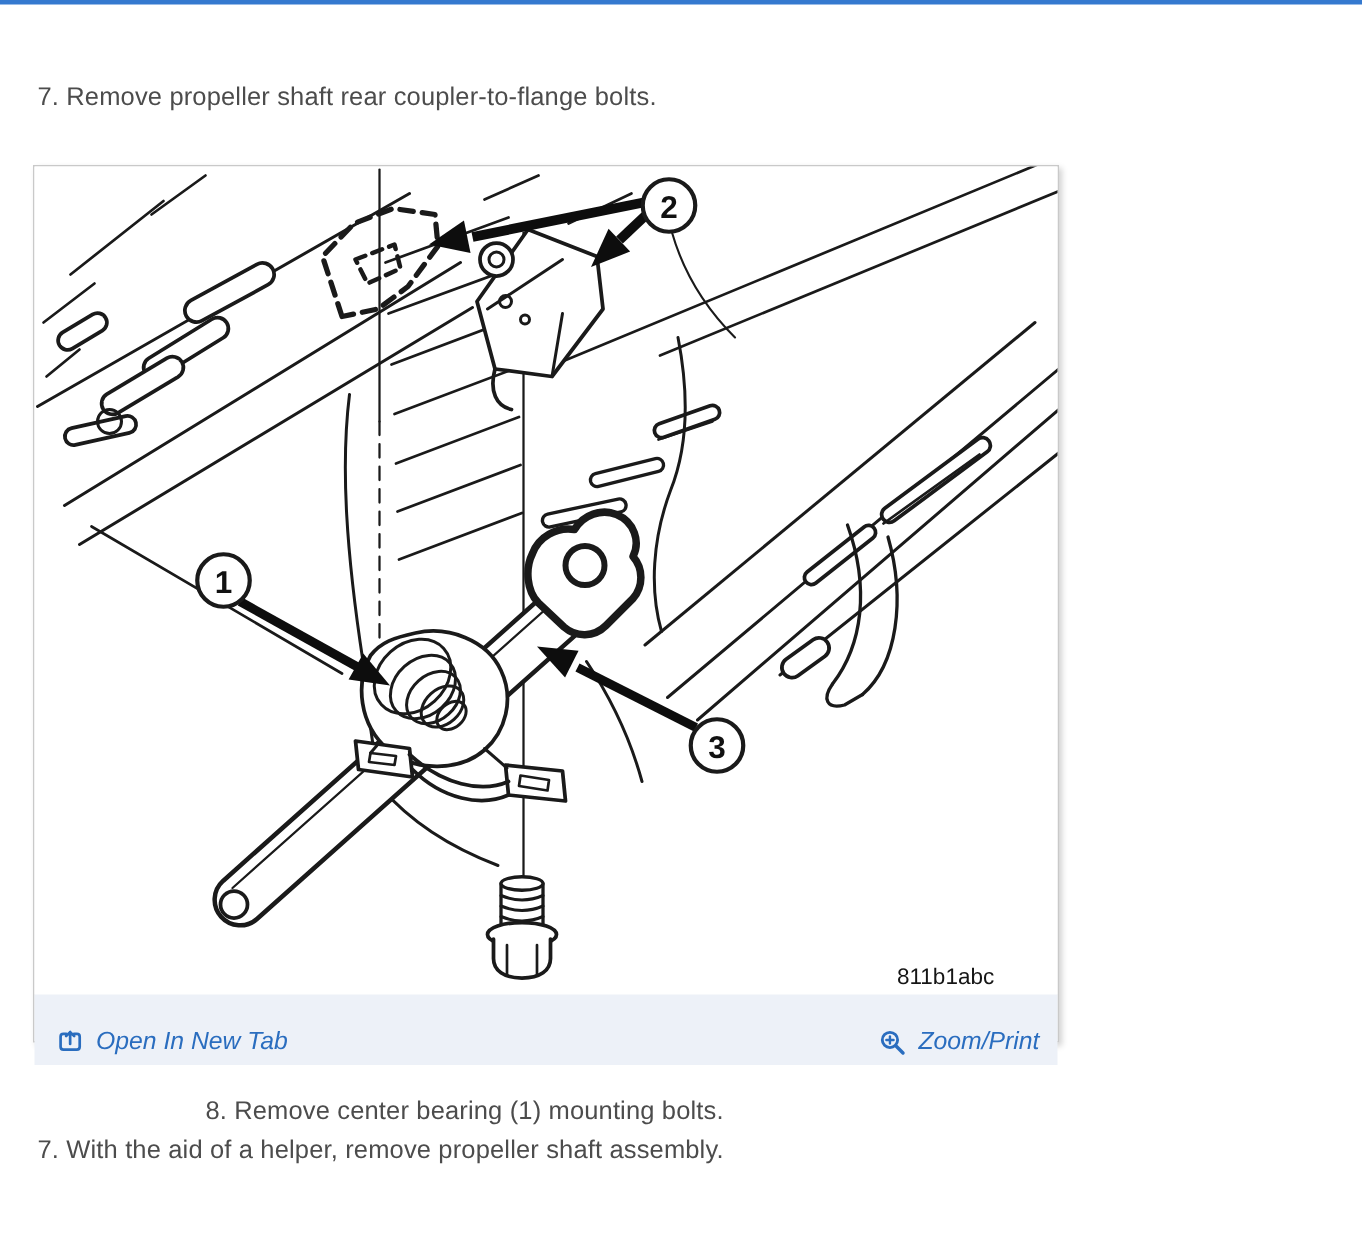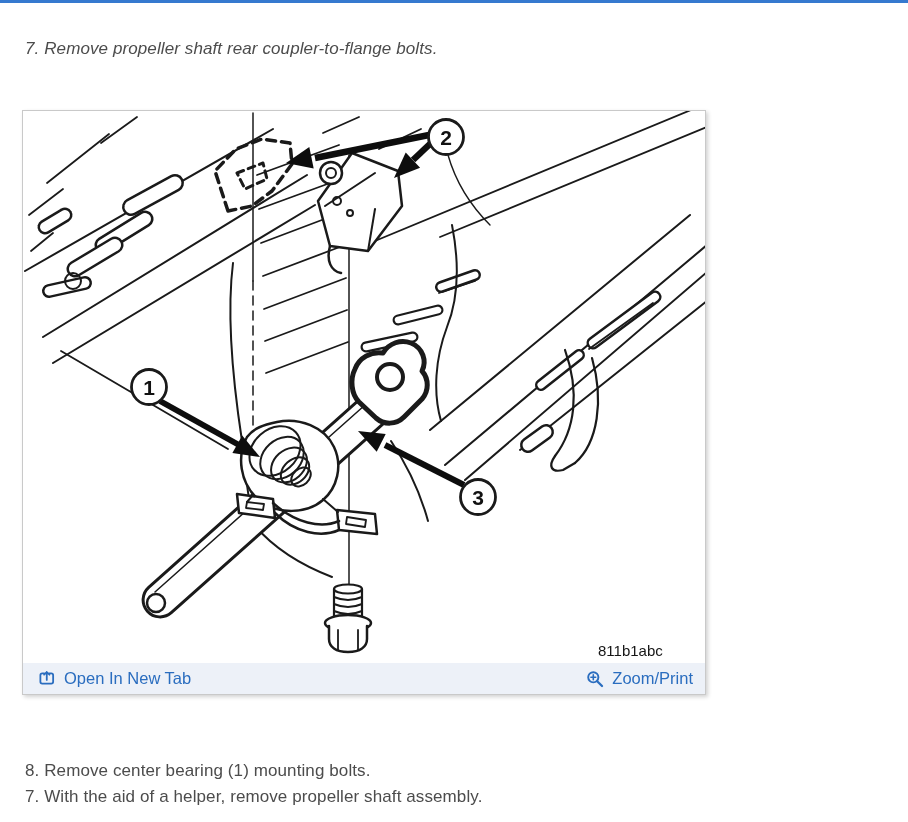--- a/index.html
+++ b/index.html
@@ -7,31 +7,31 @@
     width:908px;height:822px;background:#ffffff;position:relative;
     font-family:"Liberation Sans","DejaVu Sans",sans-serif;overflow:hidden;
   }
   .top-accent{
     position:absolute;left:0;top:0;width:908px;height:3px;background:#3579cf;
   }
   .step-text{
     position:absolute;left:25px;color:#4c4c4c;font-size:17px;line-height:25.5px;
     letter-spacing:0.1px;white-space:nowrap;
   }
-  #step7{top:36px;font-style:italic;}
-  #steps89{top:758px;}
+  #step7{top:52px;}
+  #steps89{top:728px;text-align:right;}
   .figure-box{
     position:absolute;left:22px;top:110px;width:684px;height:585px;
     background:#ffffff;border:1px solid #c9c9c9;box-sizing:border-box;
     box-shadow:2px 2px 4px rgba(0,0,0,0.18);
   }
   .figure-box svg.diagram{display:block;background:#fff;}
   .figure-toolbar{
     height:31px;background:#edf1f8;display:flex;align-items:center;
-    justify-content:space-between;padding:0 12px 0 15px;
+    justify-content:space-between;padding:16px 12px 0 15px;font-style:italic;
   }
   .tb-link{
     display:flex;align-items:center;gap:8px;color:#2a6dbf;font-size:16.5px;
     text-decoration:none;cursor:pointer;white-space:nowrap;
   }
   .tb-link svg{display:block;}
   
   .ln{stroke:#1a1a1a;fill:none;stroke-linecap:round;stroke-linejoin:round;}
   .wfill{fill:#ffffff;}
   .callout-num{font-family:"Liberation Sans",sans-serif;font-size:21px;font-weight:700;fill:#111;}

